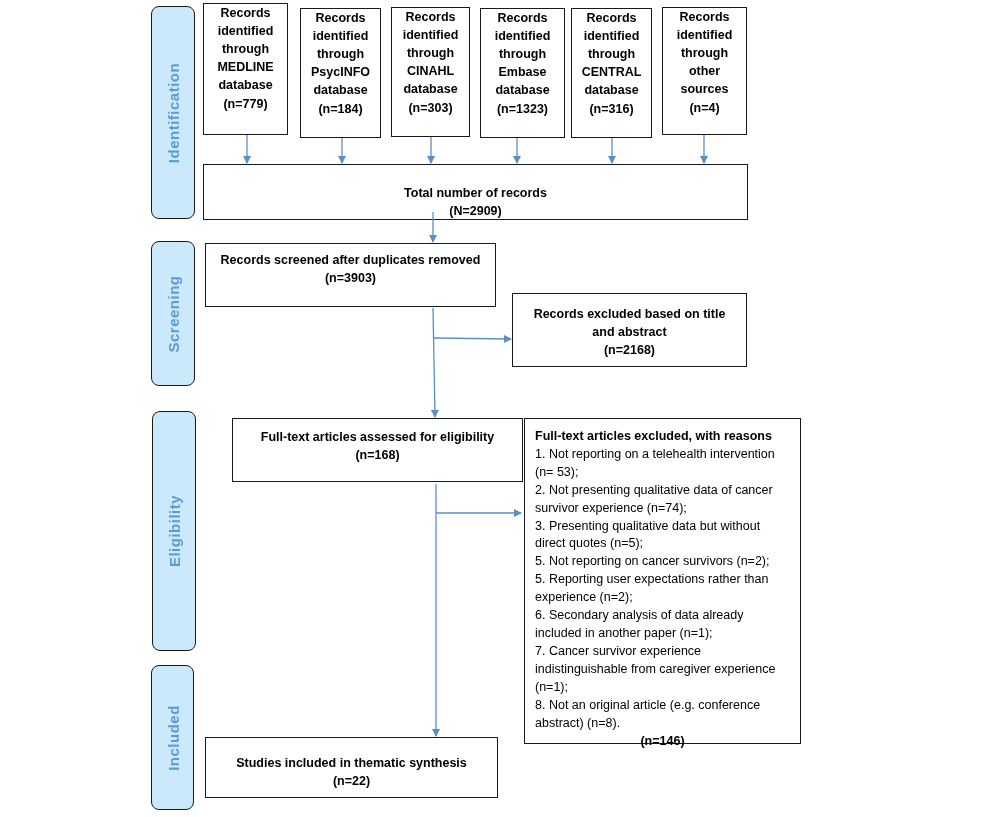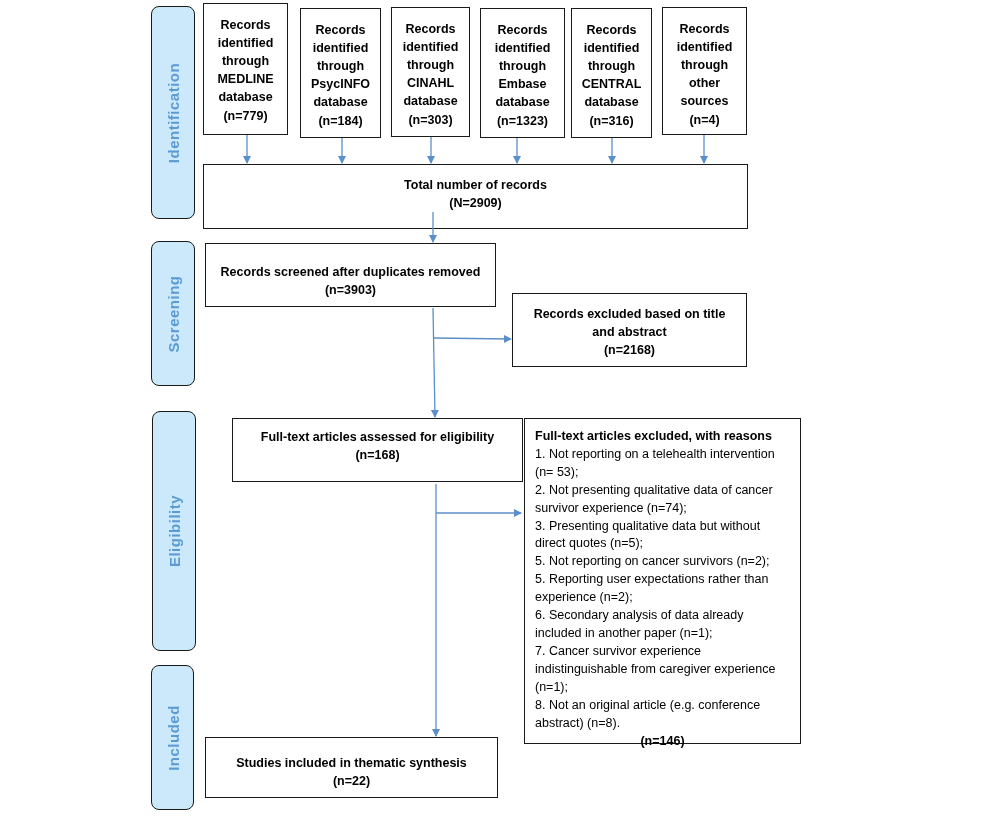--- a/index.html
+++ b/index.html
@@ -9,21 +9,21 @@
     .phase { position: absolute; background: #cce9fb; border: 1.5px solid #1a1a1a;
              border-radius: 8px; box-sizing: border-box; }
     .phase span { position: absolute; left: 50%; top: 50%;
                   transform: translate(-50%, -50%) rotate(-90deg);
                   white-space: nowrap; color: #5b9bd5; font-weight: bold;
                   font-size: 15px; letter-spacing: 0.5px; }
     .box { position: absolute; border: 1.3px solid #1a1a1a; background: #fff;
            box-sizing: border-box; font-size: 12.5px; line-height: 18px;
            text-align: center; font-weight: bold; }
     .src { display: flex; flex-direction: column; align-items: center; justify-content: flex-start;
-           padding-top: 12px; }
+           padding-top: 0; }
     .src .lbl { white-space: pre-line; line-height: 18px; }
     .src .n { margin-top: 1px; }
     .center { padding-top: 7px; }
     .reasons { text-align: left; font-weight: normal; padding: 9px 10px 0 10px; font-size: 12.5px; line-height: 17.9px; }
     .reasons .rtitle { font-weight: bold; }
     .reasons .rtotal { font-weight: bold; text-align: center; margin-top: 1px; }
     svg.arrows { position: absolute; left: 0; top: 0; }
   </style>
 </head>
 <body>
@@ -85,26 +85,26 @@
   </div>
   <div class="box src" style="left:662px;top:7px;width:85px;height:128px;">
     <div class="lbl">Records
 identified
 through
 other
 sources</div>
     <div class="n">(n=4)</div>
   </div>
 
-  <div class="box center" style="left:203px;top:164px;width:545px;height:65px;padding-top:11px;">
+  <div class="box center" style="left:203px;top:164px;width:545px;height:56px;padding-top:19px;">
     <div>Total number of records</div>
     <div>(N=2909)</div>
   </div>
 
-  <div class="box center" style="left:205px;top:243px;width:291px;height:64px;padding-top:19px;">
+  <div class="box center" style="left:205px;top:243px;width:291px;height:64px;padding-top:7px;">
     <div>Records screened after duplicates removed</div>
     <div>(n=3903)</div>
   </div>
   <div class="box center" style="left:512px;top:293px;width:235px;height:74px;padding:11px 18px 0 18px;">
     <div>Records excluded based on title and abstract</div>
     <div>(n=2168)</div>
   </div>
 
   <div class="box center" style="left:208px;top:418px;width:291px;height:64px;padding-top:9px;margin-left:24px;">
     <div>Full-text articles assessed for eligibility</div>

